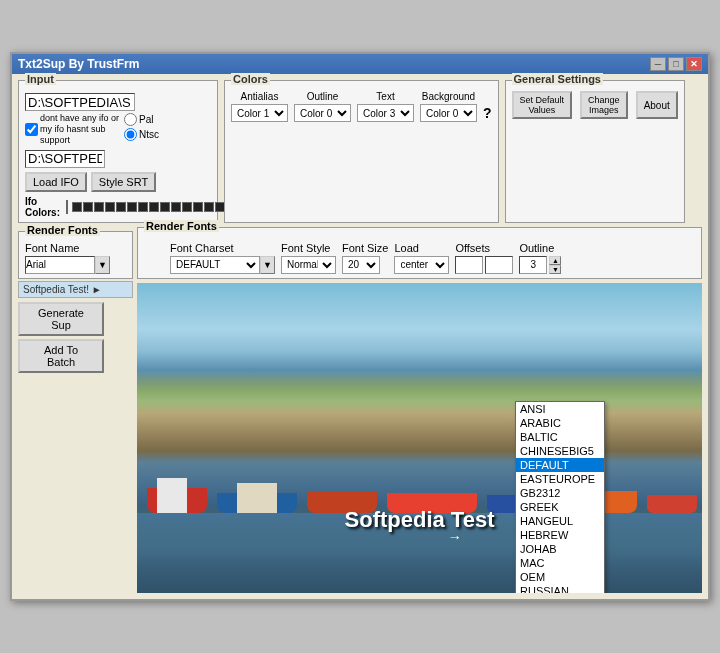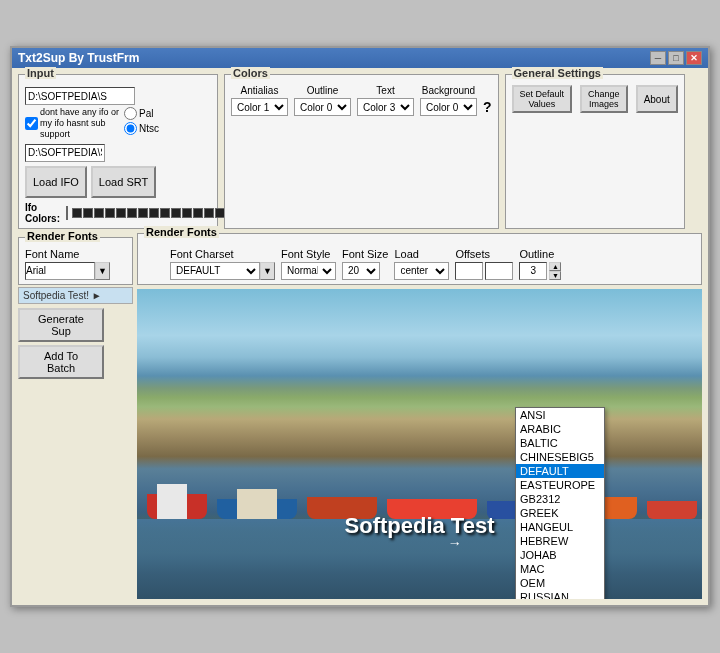--- a/index.html
+++ b/index.html
@@ -76,37 +76,37 @@
       align-items: center;
       gap: 4px;
       margin-top: 6px;
       margin-bottom: 2px;
     }
     .text-field {
       width: 110px;
       height: 18px;
       border: 1px inset #999;
       background: white;
-      font-size: 10px;
+      font-size: 13px;
       padding: 1px 2px;
     }
     .checkbox-label {
       display: flex;
       align-items: center;
       gap: 2px;
       font-size: 10px;
     }
     .radio-group {
       display: flex;
       flex-direction: column;
       font-size: 10px;
       gap: 2px;
     }
     .load-btn {
-      height: 32px;
+      height: 20px;
       padding: 0 6px;
       font-size: 11px;
       background: #ddd;
       border: 2px outset #ccc;
       cursor: pointer;
       white-space: nowrap;
     }
     .colors-group {
       flex: 0 0 auto;
     }
@@ -364,21 +364,21 @@
                 <input type="radio" name="standard" checked="" style="">
                 <span>Ntsc</span>
               </label>
             </div>
           </div>
           <div style="display:flex; gap:4px; margin-top:4px; align-items:center;">
             <input type="text" class="text-field" style="width: 80px;" value="D:\SOFTPEDIA\S">
           </div>
           <div style="display:flex; gap:4px; margin-top:4px;">
             <button class="load-btn">Load IFO</button>
-            <button class="load-btn">Load SRT</button>
+            <button class="load-btn">Style SRT</button>
           </div>
           <div class="ifo-row" style="margin-top:4px;">
             <span class="ifo-colors-label">Ifo Colors:</span>
             <div style="width:14px; height:14px; background:#fff; border:1px solid #666;"></div>
             <div class="num-squares">
               <div class="sq black-sq"></div>
               <div class="sq black-sq"></div>
               <div class="sq black-sq"></div>
               <div class="sq black-sq"></div>
               <div class="sq black-sq"></div>

